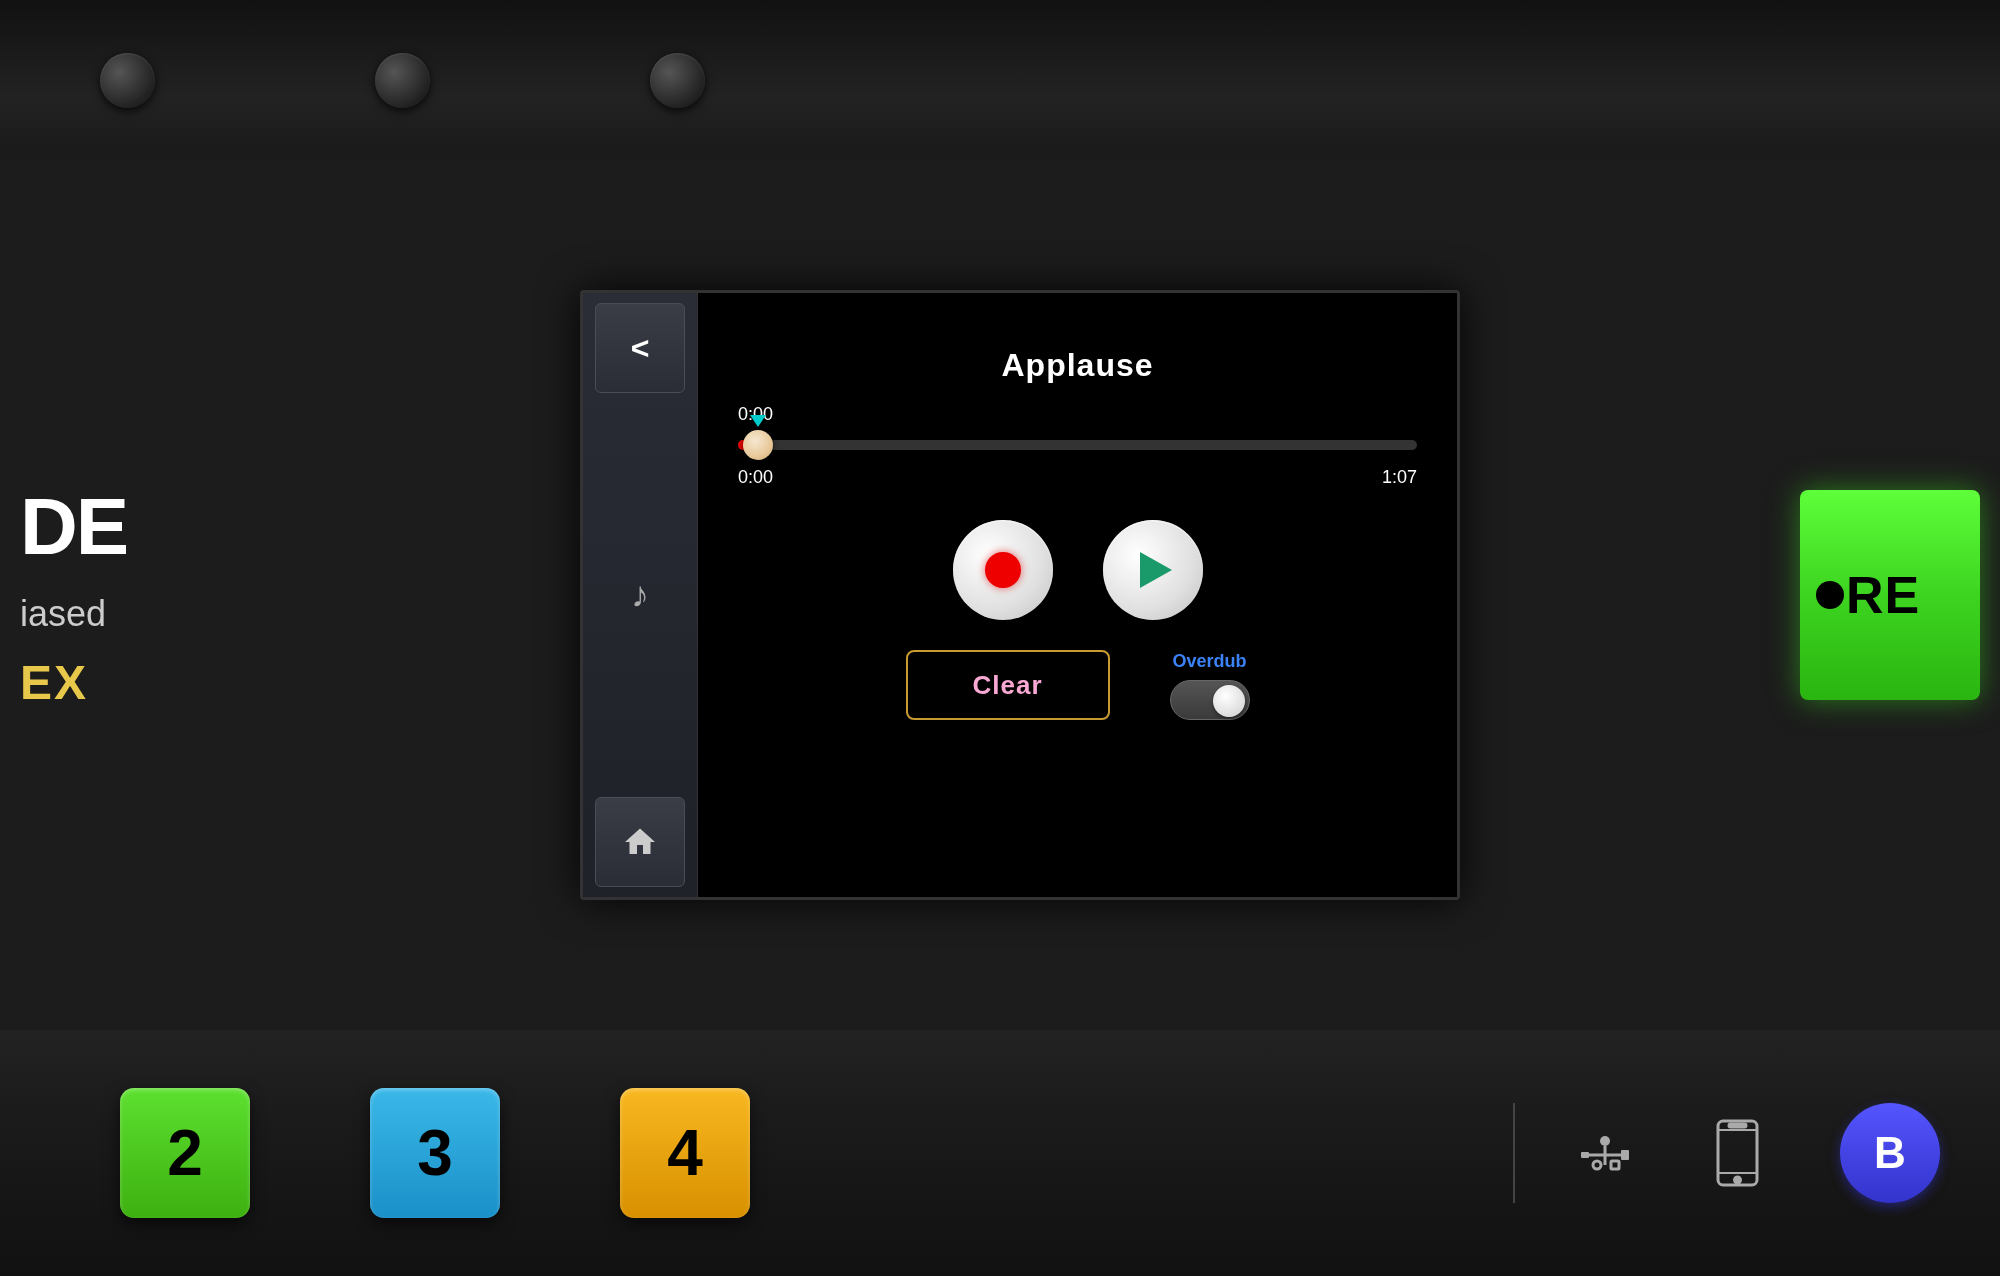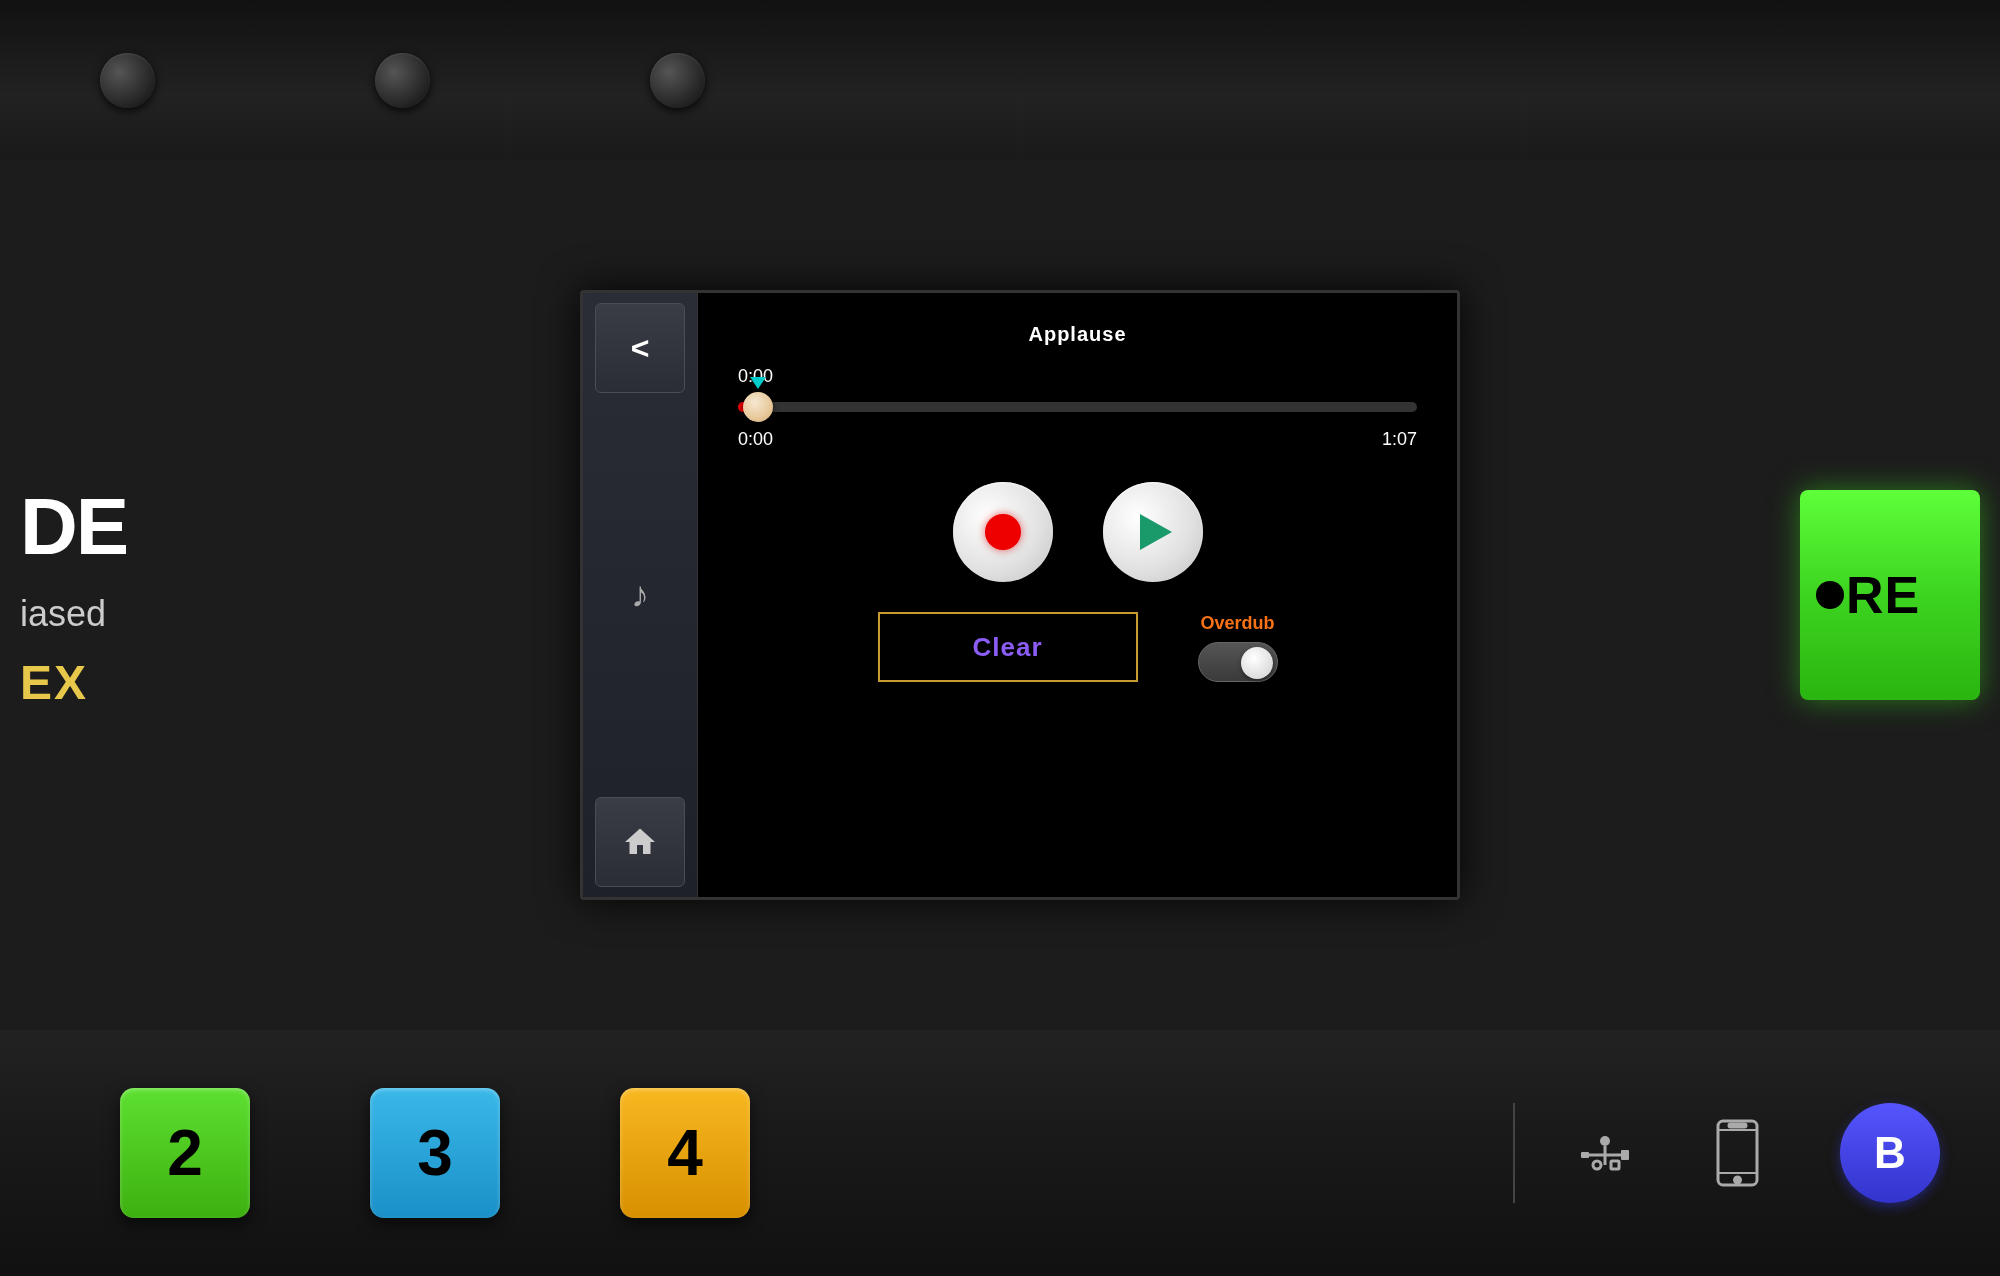--- a/index.html
+++ b/index.html
@@ -149,25 +149,26 @@
     .screen-content {
       flex: 1;
       display: flex;
       flex-direction: column;
       align-items: center;
       padding: 30px 40px;
       background: #000;
     }
 
     .track-title {
-      font-size: 20px;
+      font-size: 32px;
       font-weight: 600;
       color: #fff;
       margin-bottom: 20px;
       letter-spacing: 1px;
+      margin-top: 24px;
     }
 
     
     .progress-area {
       width: 100%;
       margin-bottom: 12px;
     }
 
     .time-top {
       font-size: 18px;
@@ -265,42 +266,42 @@
 
     
     .bottom-controls {
       display: flex;
       align-items: center;
       gap: 60px;
       margin-top: 10px;
     }
 
     .clear-btn {
-      width: 260px;
+      width: 204px;
       height: 70px;
       background: #000;
       border: 2px solid #c89a30;
-      border-radius: 0;
-      color: #8b5cf6;
+      border-radius: 8px;
+      color: #f9a8d4;
       font-size: 26px;
       font-weight: 700;
       cursor: pointer;
       letter-spacing: 1px;
     }
 
     .overdub-section {
       display: flex;
       flex-direction: column;
       align-items: center;
       gap: 8px;
     }
 
     .overdub-label {
       font-size: 18px;
-      color: #f97316;
+      color: #3b82f6;
       font-weight: 600;
     }
 
     
     .toggle-container {
       width: 80px;
       height: 40px;
       background: linear-gradient(180deg, #555 0%, #3a3a3a 100%);
       border-radius: 20px;
       position: relative;

